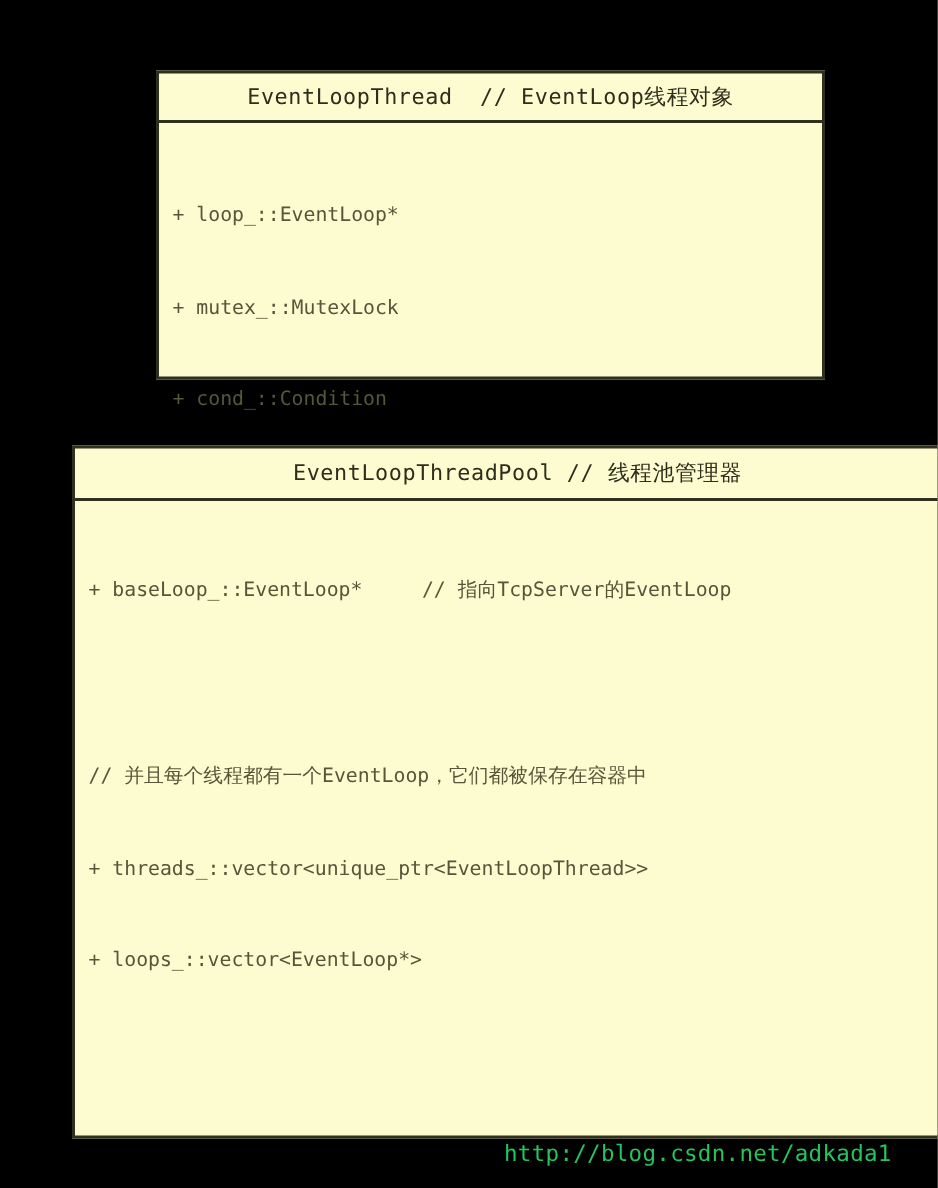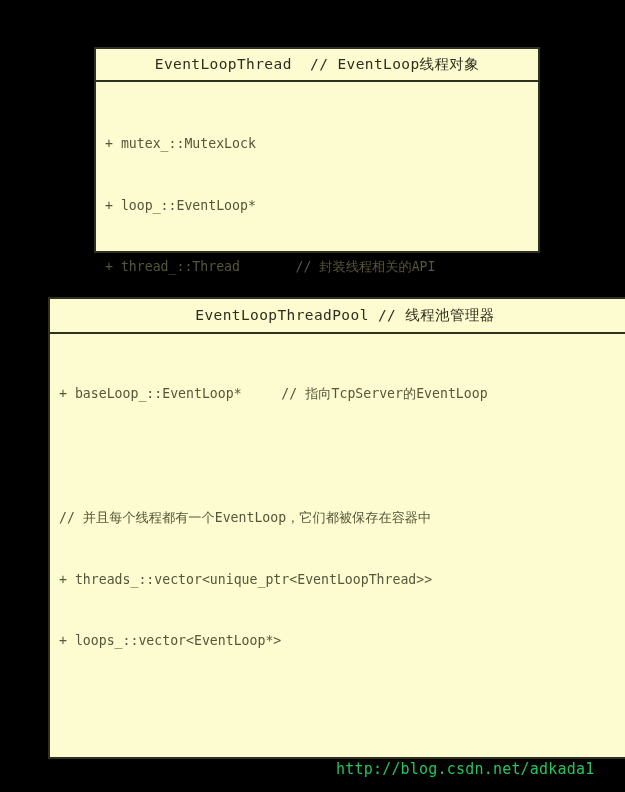--- a/index.html
+++ b/index.html
@@ -17,21 +17,21 @@
 
   .uml-box {
     position: absolute;
     background: #fcfcd0;
     border: 2px solid #30301e;
     box-sizing: border-box;
   }
 
   
   #box-eventloopthread {
-    left: 94px;
+    left: 104px;
     top: 47px;
     width: 446px;
     height: 206px;
   }
 
   
   #box-eventloopthreadpool {
     left: 48px;
     top: 297px;
     width: 594px;
@@ -106,22 +106,23 @@
     white-space: pre;
     font-family: "DejaVu Sans Mono", "Liberation Mono", monospace;
   }
 </style>
 </head>
 <body>
 
 <div class="uml-box" id="box-eventloopthread">
   <div class="uml-title">EventLoopThread  // EventLoop线程对象</div>
   <div class="uml-section uml-attrs">
+    <span class="code-line">+ loop_::EventLoop*</span>
     <span class="code-line">+ mutex_::MutexLock</span>
-    <span class="code-line">+ loop_::EventLoop*</span>
+    <span class="code-line">+ cond_::Condition</span>
     <span class="code-line">+ thread_::Thread       // 封装线程相关的API</span>
   </div>
   <div class="uml-section uml-methods">
     <span class="code-line">+ void threadFunc();  // 线程入口函数</span>
   </div>
 </div>
 
 <div class="uml-box" id="box-eventloopthreadpool">
   <div class="uml-title">EventLoopThreadPool // 线程池管理器</div>
   <div class="uml-section uml-attrs">

